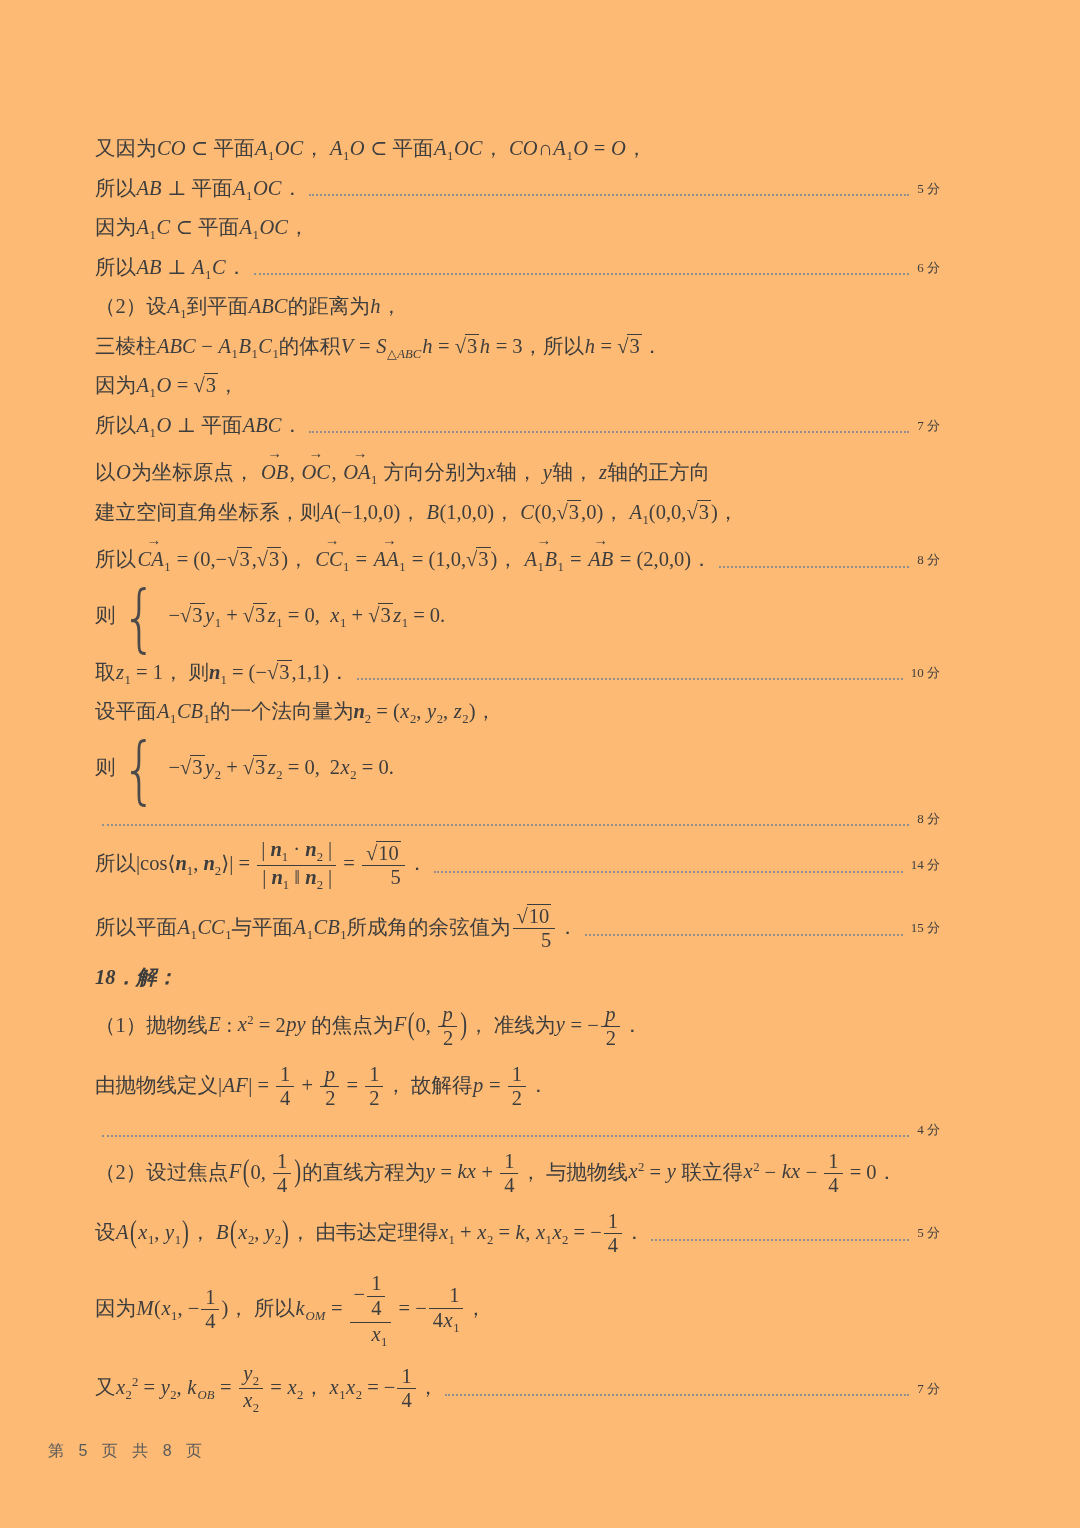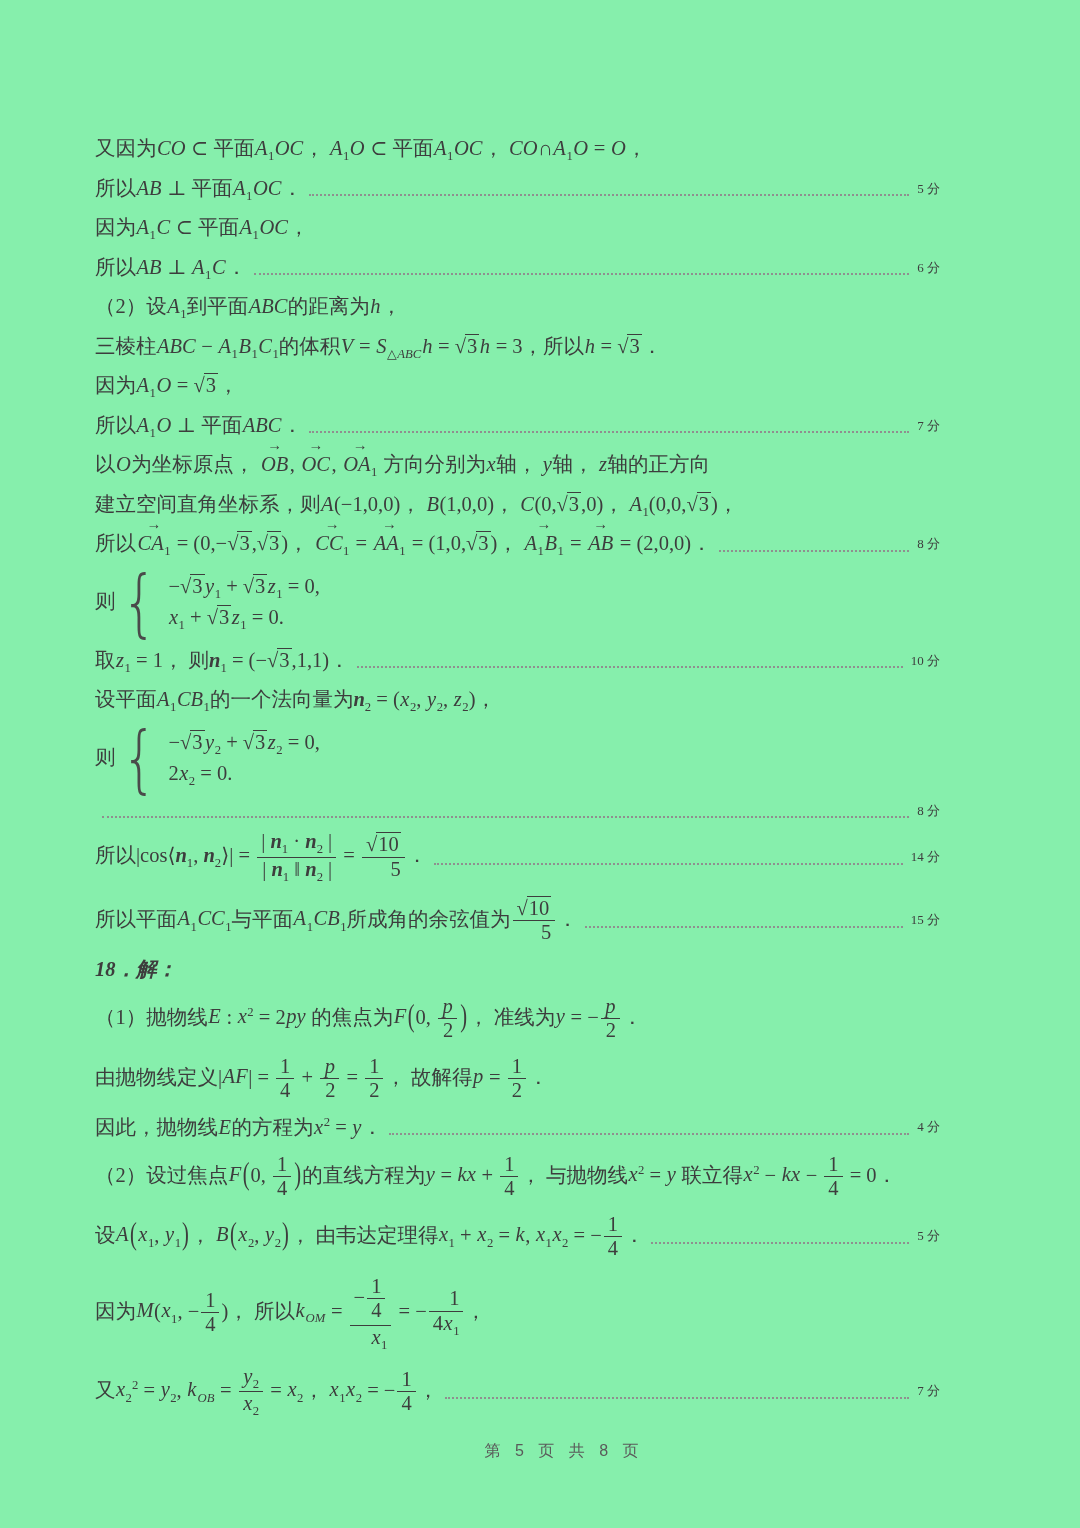--- a/index.html
+++ b/index.html
@@ -1,48 +1,48 @@
 <!DOCTYPE html>
 <html><head>
 <meta charset="utf-8">
 <style>
   html,body{margin:0;padding:0;background:#ffffff;}
   .page{
-    width:1080px;height:1528px;background:#86efac;position:relative;
+    width:1080px;height:1528px;background:#fdba74;position:relative;
     font-family:"Liberation Serif","DejaVu Serif",serif;color:#3d3d3d;
     overflow:hidden;
   }
   .content{position:absolute;left:95px;top:126px;width:845px;}
   .line{display:flex;align-items:center;margin:8px 0;font-size:20.5px;line-height:1.45;}
   .expr{flex:0 1 auto;}
   .leader{flex:1 1 auto;margin:0 8px 0 7px;border-bottom:2.4px dotted #8f8f8f;height:2px;position:relative;top:5px;min-width:24px;}
   .score{white-space:nowrap;font-size:13px;color:#3d3d3d;}
   .heading .expr{font-weight:bold;font-style:italic;}
   
   .f{display:inline-block;vertical-align:middle;text-align:right;margin:2px 2px;line-height:1.15;}
   .f>.n{display:block;border-bottom:1.6px solid currentColor;padding:0 4px;}
   .f>.d{display:block;padding:0 4px;}
   
   .rt{white-space:nowrap;}
   .rd{border-top:1.6px solid currentColor;padding:0 2px;margin-left:-1px;}
   
   .vec{display:inline-block;position:relative;margin:0 1px;}
   .vec::after{content:"→";position:absolute;left:50%;top:-0.82em;transform:translateX(-50%);font-size:0.72em;line-height:1;}
-  .vecline{}
+  .vecline{margin-top:16px;}
   
   .cases{display:inline-flex;align-items:center;vertical-align:middle;margin:3px 0;}
   .br{font-size:3.6em;font-weight:100;line-height:0.8;margin-right:6px;transform:scaleX(0.75);font-family:"DejaVu Sans",sans-serif;color:#4a4a4a;}
-  .cl{display:inline-flex;flex-direction:column;text-align:left;}
+  .cl{display:inline-flex;flex-direction:row;gap:10px;text-align:left;}
   
   .bp{display:inline-block;transform:scaleY(1.55);margin:0 1px;font-weight:300;}
   .bi{font-style:italic;}
   sub,sup{font-size:0.62em;}
   i{padding:0 0.5px;}
   .footer{
-    position:absolute;left:0;right:0;bottom:66px;text-align:center;
+    position:absolute;left:0;right:0;bottom:66px;text-align:left;
     font-size:16px;letter-spacing:5px;color:#5a5a5a;
     font-family:"Liberation Sans","DejaVu Sans",sans-serif;
     margin-left:48px;
   }
 </style>
 </head>
 <body>
 
 <div class="page">
   <div class="content" id="solution-lines">
@@ -130,21 +130,20 @@
       <div class="line heading">
         <span class="expr">18．解：</span>
       </div>
       <div class="line">
         <span class="expr">（1）抛物线<i>E</i> : <i>x</i><sup>2</sup> = 2<i>py</i> 的焦点为<i>F</i><span class="bp">(</span>0, <span class="f"><span class="n"><i>p</i></span><span class="d">2</span></span><span class="bp">)</span>， 准线为<i>y</i> = −<span class="f"><span class="n"><i>p</i></span><span class="d">2</span></span>．</span>
       </div>
       <div class="line">
         <span class="expr">由抛物线定义|<i>AF</i>| = <span class="f"><span class="n">1</span><span class="d">4</span></span> + <span class="f"><span class="n"><i>p</i></span><span class="d">2</span></span> = <span class="f"><span class="n">1</span><span class="d">2</span></span>， 故解得<i>p</i> = <span class="f"><span class="n">1</span><span class="d">2</span></span>．</span>
       </div>
       <div class="line">
-        <span class="expr">因此，抛物线<i>E</i>的方程为<i>x</i><sup>2</sup> = <i>y</i>．</span>
         <span class="leader"></span>
         <span class="score">4 分</span>
       </div>
       <div class="line">
         <span class="expr">（2）设过焦点<i>F</i><span class="bp">(</span>0, <span class="f"><span class="n">1</span><span class="d">4</span></span><span class="bp">)</span>的直线方程为<i>y</i> = <i>kx</i> + <span class="f"><span class="n">1</span><span class="d">4</span></span>， 与抛物线<i>x</i><sup>2</sup> = <i>y</i> 联立得<i>x</i><sup>2</sup> − <i>kx</i> − <span class="f"><span class="n">1</span><span class="d">4</span></span> = 0．</span>
       </div>
       <div class="line">
         <span class="expr">设<i>A</i><span class="bp">(</span><i>x</i><sub>1</sub>, <i>y</i><sub>1</sub><span class="bp">)</span>， <i>B</i><span class="bp">(</span><i>x</i><sub>2</sub>, <i>y</i><sub>2</sub><span class="bp">)</span>， 由韦达定理得<i>x</i><sub>1</sub> + <i>x</i><sub>2</sub> = <i>k</i>, <i>x</i><sub>1</sub><i>x</i><sub>2</sub> = −<span class="f"><span class="n">1</span><span class="d">4</span></span>．</span>
         <span class="leader"></span>
         <span class="score">5 分</span>

